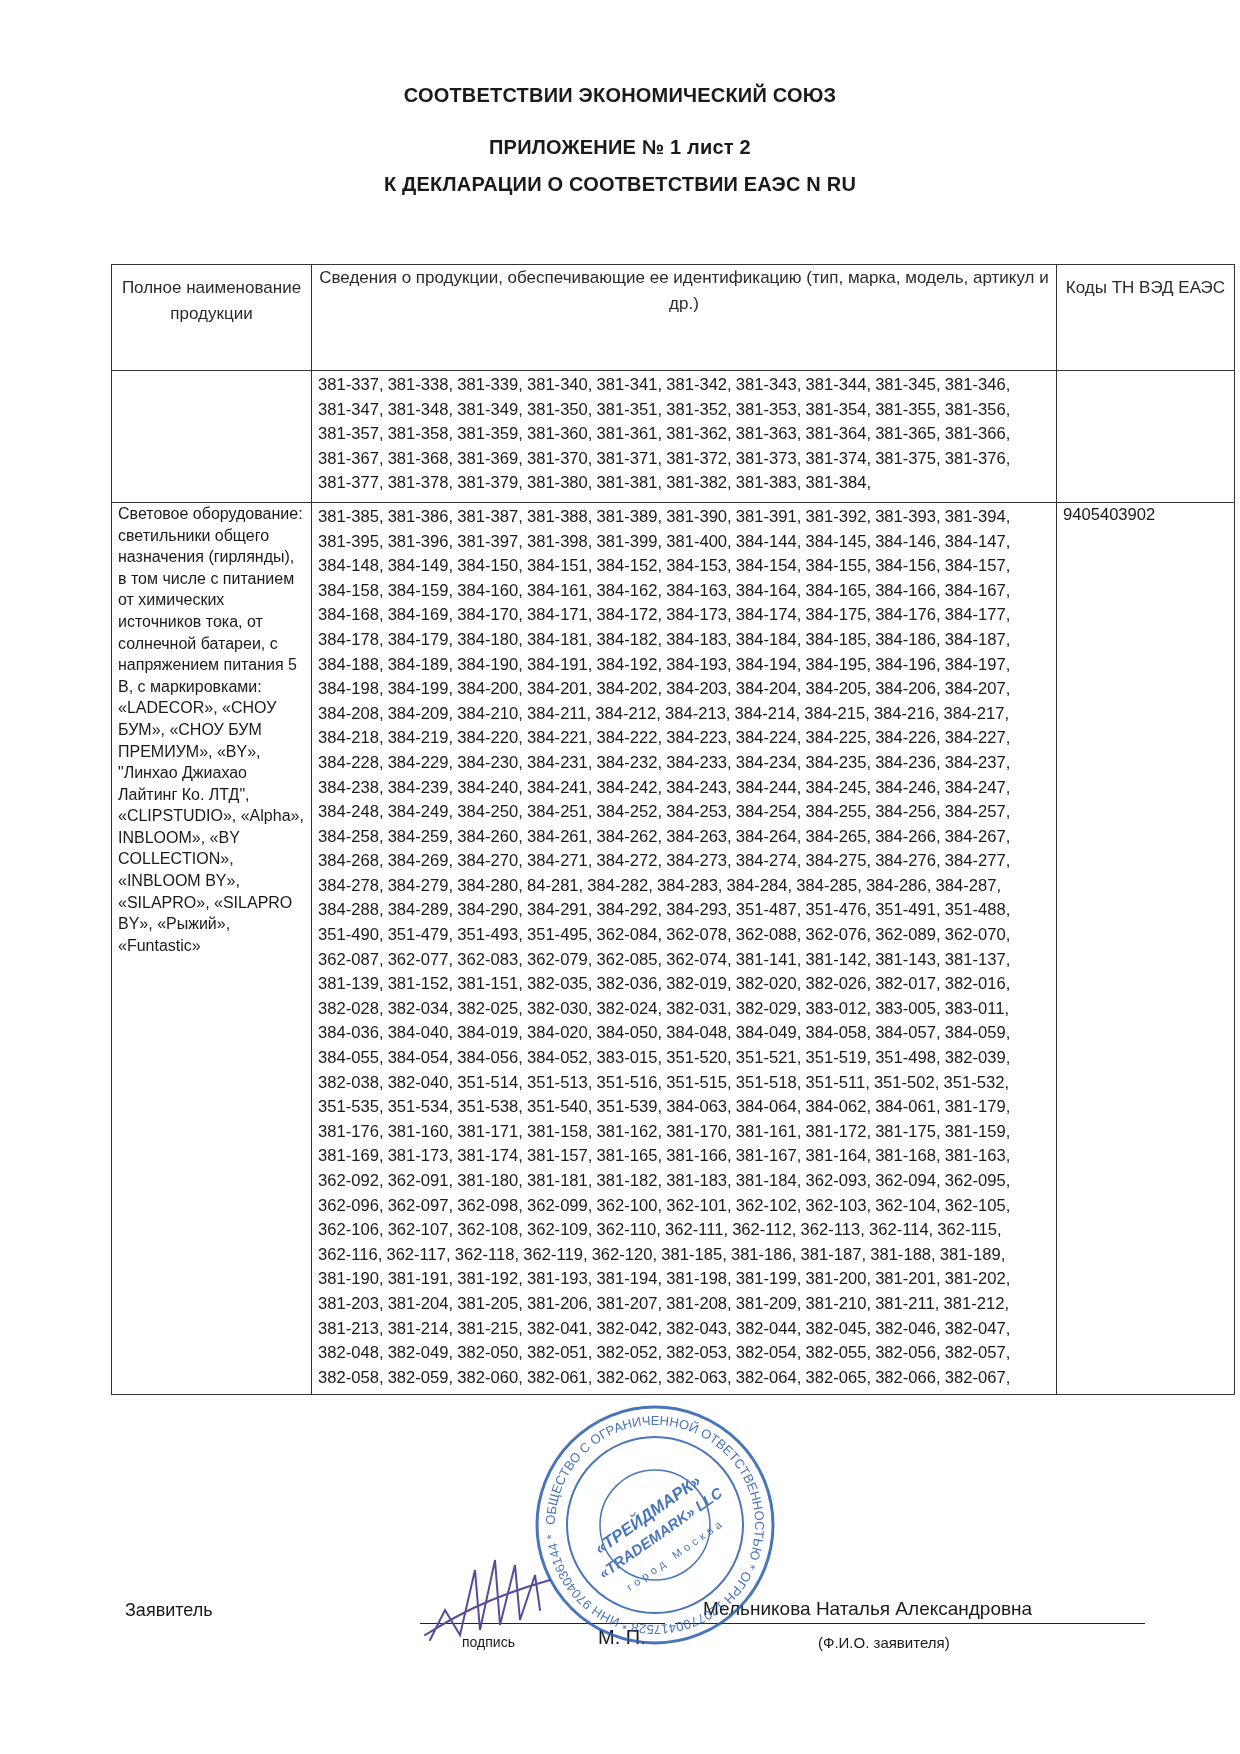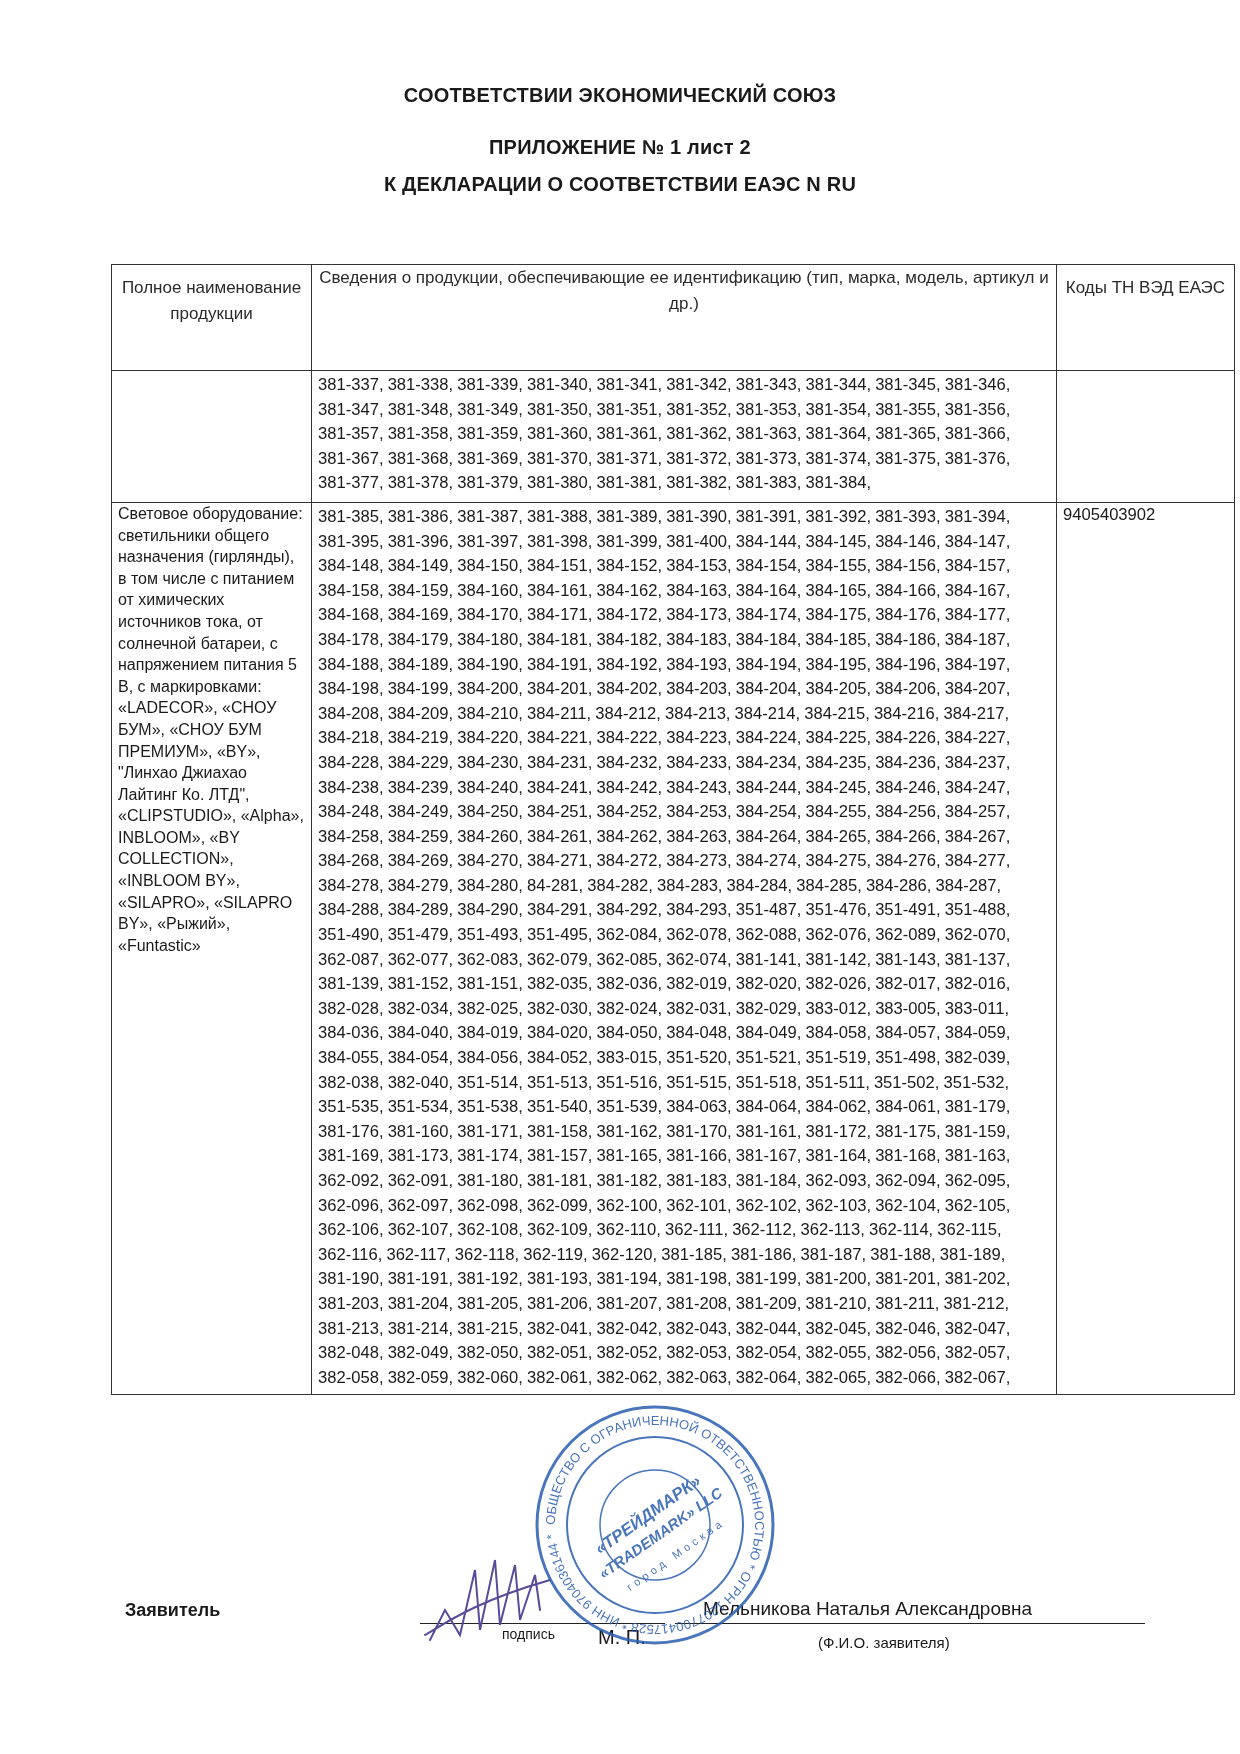--- a/index.html
+++ b/index.html
@@ -15,25 +15,25 @@
     col.c3 { width: 178px; }
     th { font-size: 17px; line-height: 26px; text-align: center; padding: 10px 4px 0 4px; color: #2a2a2a; }
     thead tr { height: 106px; }
     th.mid { vertical-align: middle; padding: 0 6px 8px 6px; }
     td.codes { font-size: 16.6px; line-height: 24.6px; padding: 2px 4px 4px 6px; white-space: normal; word-spacing: -0.5px; margin-left: 29px; }
     td.codes span.code { white-space: nowrap; }
     td.name { font-size: 16px; line-height: 21.6px; padding: 0 6px; vertical-align: middle; }
     td.hs { font-size: 16.6px; padding: 2px 6px; text-align: left; }
     tr.row1 td.codes { padding-bottom: 6px; }
     .footer { position: absolute; left: 0; top: 1560px; width: 1240px; height: 160px; }
-    #applicant { position: absolute; left: 125px; top: 40px; font-weight: bold; font-size: 18px; }
+    #applicant { position: absolute; left: 125px; top: 40px; font-weight: normal; font-size: 18px; }
     #sig-line { position: absolute; left: 420px; top: 63px; width: 245px; border-top: 1.5px solid #222; }
     #name-line { position: absolute; left: 675px; top: 63px; width: 470px; border-top: 1.5px solid #222; }
     #fio { position: absolute; left: 703px; top: 38px; font-size: 19px; }
-    #sig-label { position: absolute; left: 462px; top: 66px; font-size: 14px; margin-left: 40px; }
+    #sig-label { position: absolute; left: 462px; top: 74px; font-size: 14px; }
     #mp { position: absolute; left: 598px; top: 66px; font-size: 20px; }
     #fio-label { position: absolute; left: 818px; top: 74px; font-size: 15px; }
     #stamp { position: absolute; left: 530px; top: 1400px; width: 250px; height: 250px; opacity: 0.85; }
     #signature { position: absolute; left: 420px; top: 1540px; width: 140px; height: 110px; }
   </style>
 </head>
 <body>
 
 <div class="title" id="t1">СООТВЕТСТВИИ ЭКОНОМИЧЕСКИЙ СОЮЗ</div>
 <div class="title" id="t2">ПРИЛОЖЕНИЕ № 1 лист 2</div>

